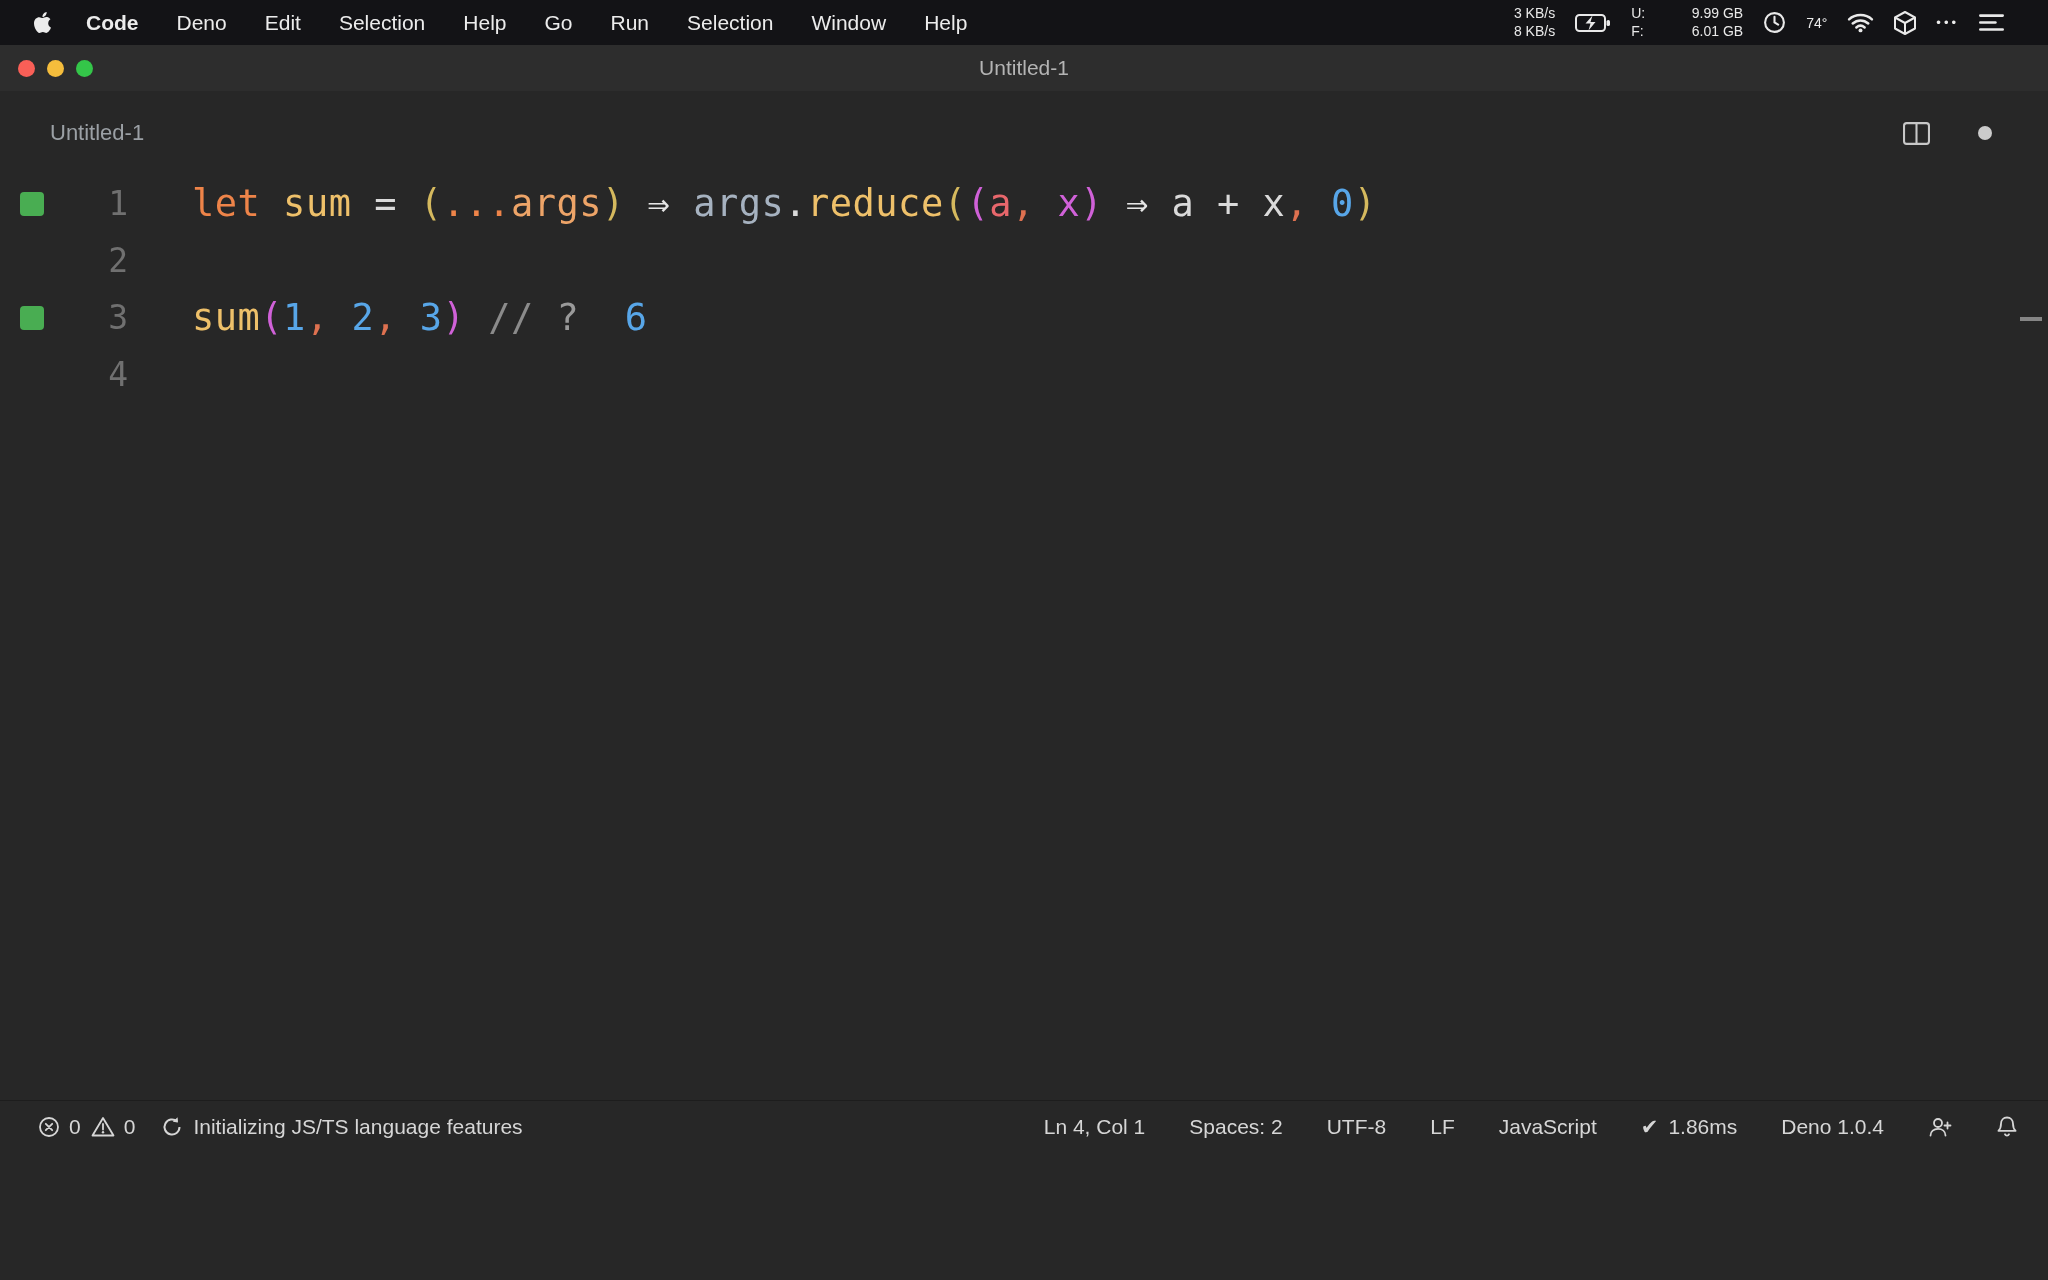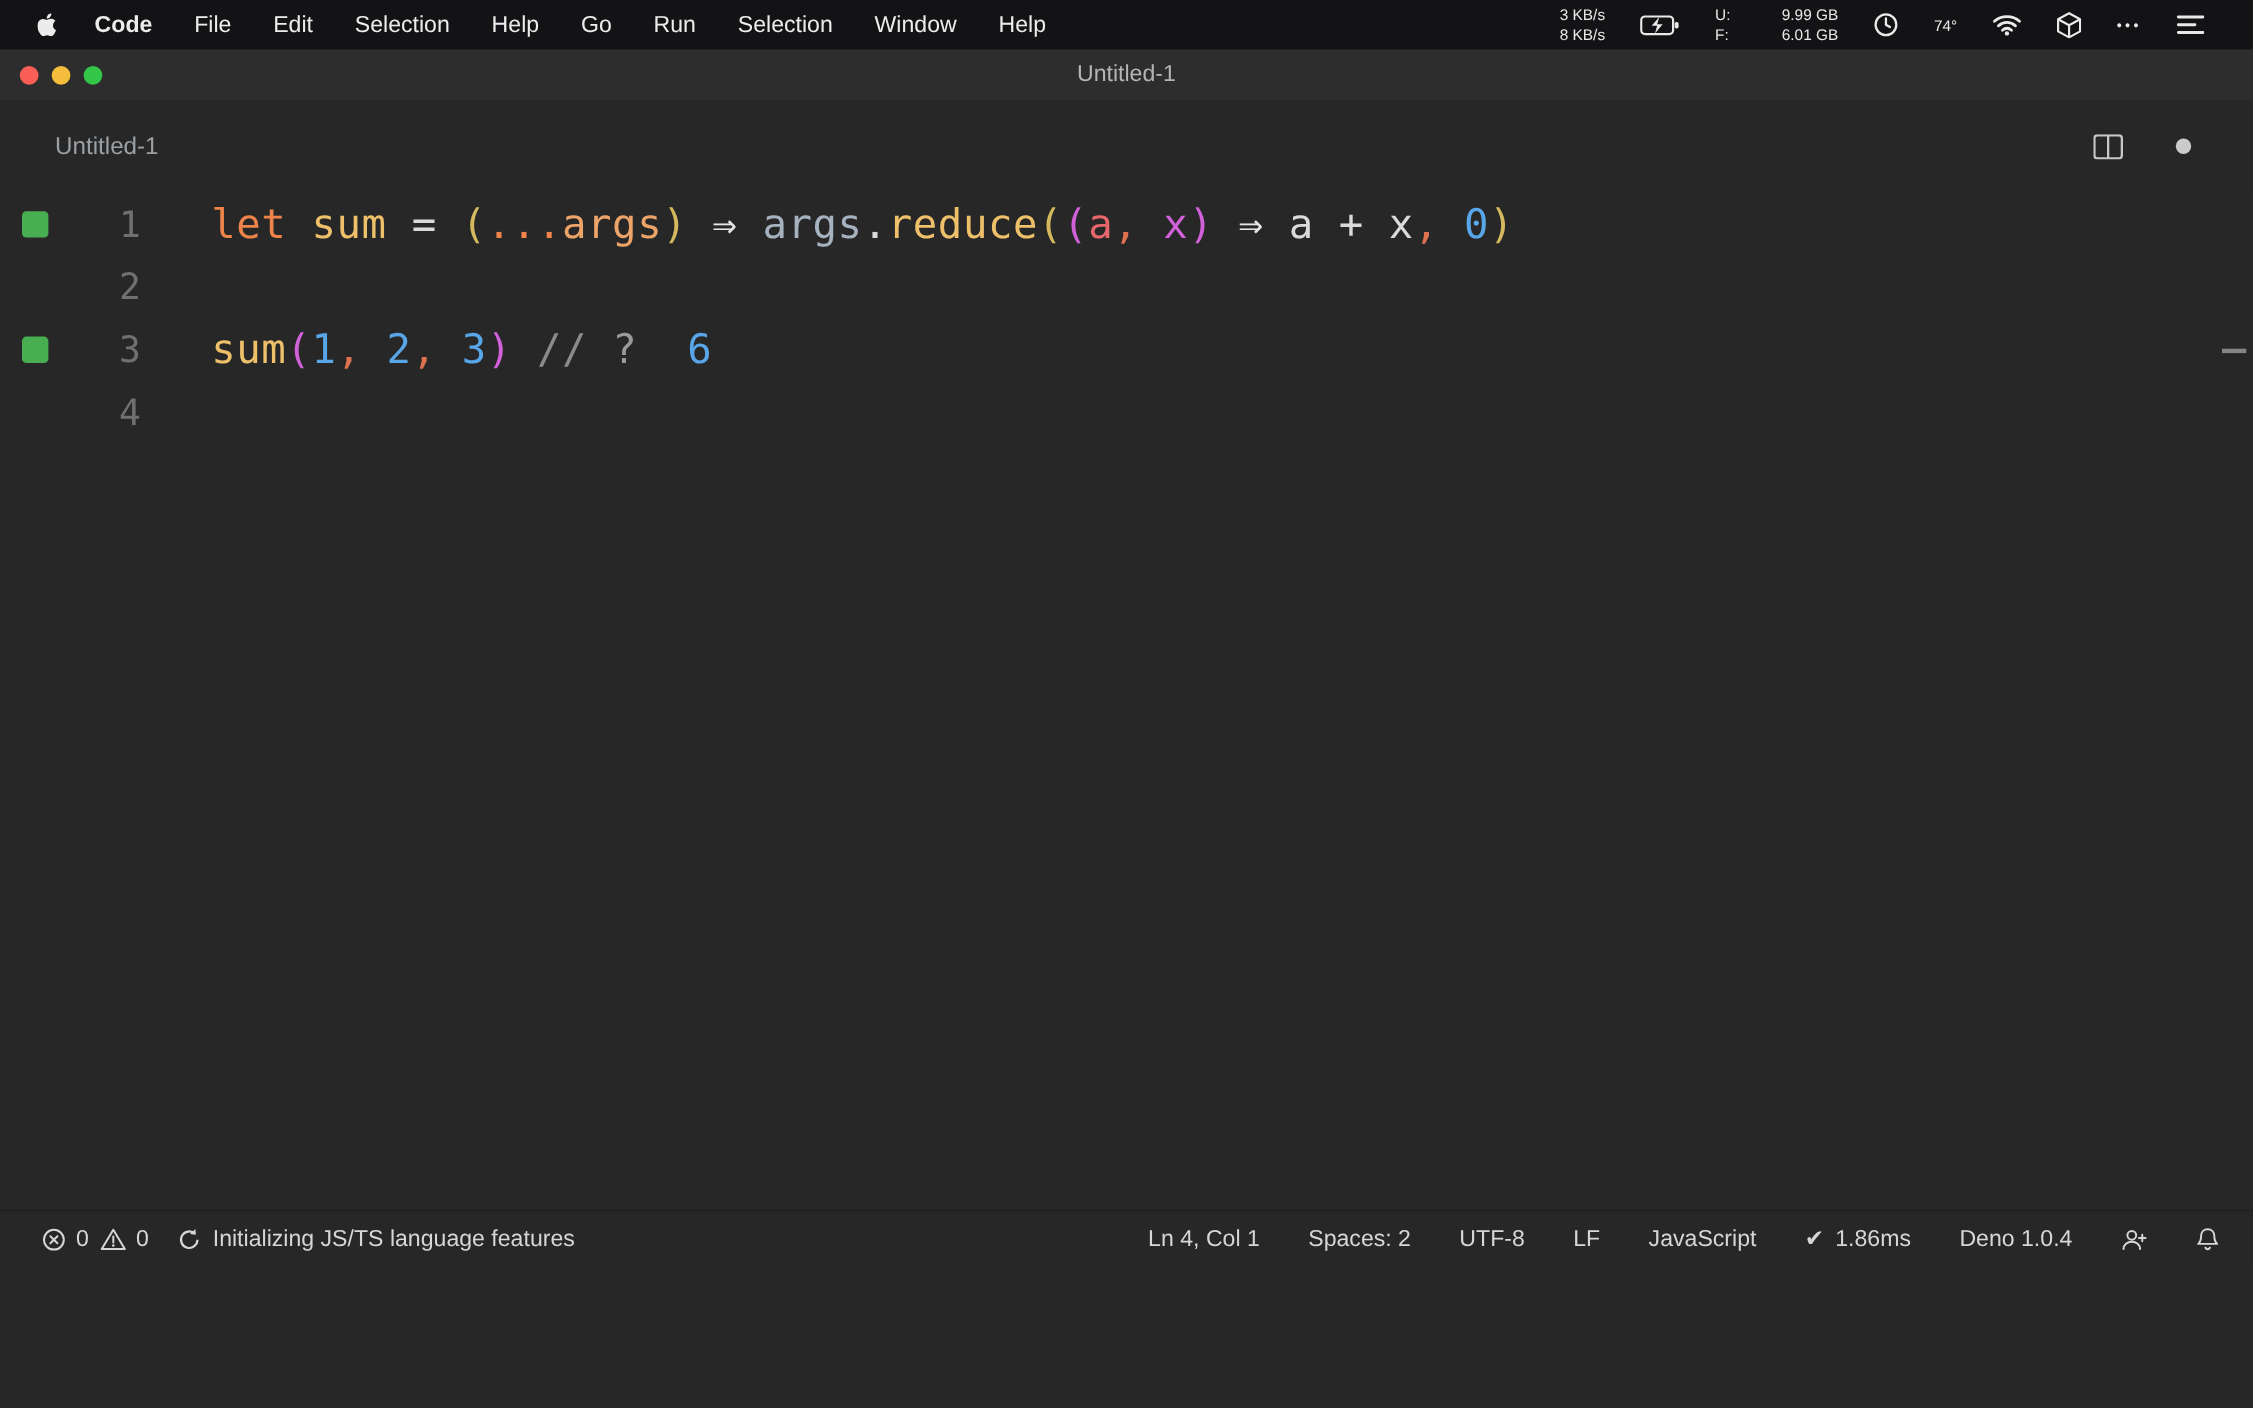--- a/index.html
+++ b/index.html
@@ -7,21 +7,21 @@
   body { background: #272727; font-family: "Liberation Sans", "DejaVu Sans", sans-serif; }
   .screen { width: 2048px; height: 1152px; display: flex; flex-direction: column; }
 
   
   .menubar { flex: 0 0 45px; background: #131316; display: flex; align-items: center;
              padding: 0 44px 0 26px; color: #ececec; font-size: 21px; }
   .menubar-left { display: flex; align-items: center; height: 100%; }
   .menu-item { padding: 0 19px; height: 100%; display: flex; align-items: center; white-space: nowrap; }
   .menu-item.app-name { font-weight: bold; }
   .apple-wrap { padding: 0 16px 0 8px; display: flex; align-items: center; }
-  .menubar-right { margin-left: auto; display: flex; align-items: center; gap: 32px; }
+  .menubar-right { margin-left: auto; display: flex; align-items: center; gap: 20px; }
   .stack { display: flex; flex-direction: column; align-items: flex-end; font-size: 14px; line-height: 1.25; color: #e9e9e9; }
   .disk-stack { align-items: stretch; width: 112px; }
   .disk-row { display: flex; justify-content: space-between; }
   .temp { font-size: 14px; }
   .dots { font-size: 13px; letter-spacing: 3px; }
   .mb-icon { display: flex; align-items: center; }
 
   
   .titlebar { flex: 0 0 46px; background: #2d2d2d; position: relative;
               display: flex; align-items: center; justify-content: center; }
@@ -66,21 +66,21 @@
     <div class="menubar-left">
       <div class="apple-wrap">
         <span>
           <svg width="17" height="21" viewBox="0 0 814 1000">
               <path fill="#ececec" d="M788.1 340.9c-5.8 4.5-108.2 62.2-108.2 190.5 0 148.4 130.3 200.9 134.2 202.2-.6 3.2-20.7 71.9-68.7 141.9-42.8 61.6-87.5 123.1-155.5 123.1s-85.5-39.5-164-39.5c-76.5 0-103.7 40.8-165.9 40.8s-105.6-57-155.5-127C46.7 790.7 0 663 0 541.8c0-194.4 126.4-297.5 250.8-297.5 66.1 0 121.2 43.4 162.7 43.4 39.5 0 101.1-46 176.3-46 28.5 0 130.9 2.6 198.3 99.2zm-234-181.5c31.1-36.9 53.1-88.1 53.1-139.3 0-7.1-.6-14.3-1.9-20.1-50.6 1.9-110.8 33.7-147.1 75.8-28.5 32.4-55.1 83.6-55.1 135.5 0 7.8 1.3 15.6 1.9 18.1 3.2.6 8.4 1.3 13.6 1.3 45.4 0 102.5-30.4 135.5-71.3z"></path>
             </svg>
         </span>
       </div>
 
     <div class="menu-item app-name">Code</div>
-        <div class="menu-item">File</div>
+        <div class="menu-item">Deno</div>
         <div class="menu-item">Edit</div>
         <div class="menu-item">Selection</div>
         <div class="menu-item">Help</div>
         <div class="menu-item">Go</div>
         <div class="menu-item">Run</div>
         <div class="menu-item">Selection</div>
         <div class="menu-item">Window</div>
         <div class="menu-item">Help</div>
       </div>
     <div class="menubar-right">

